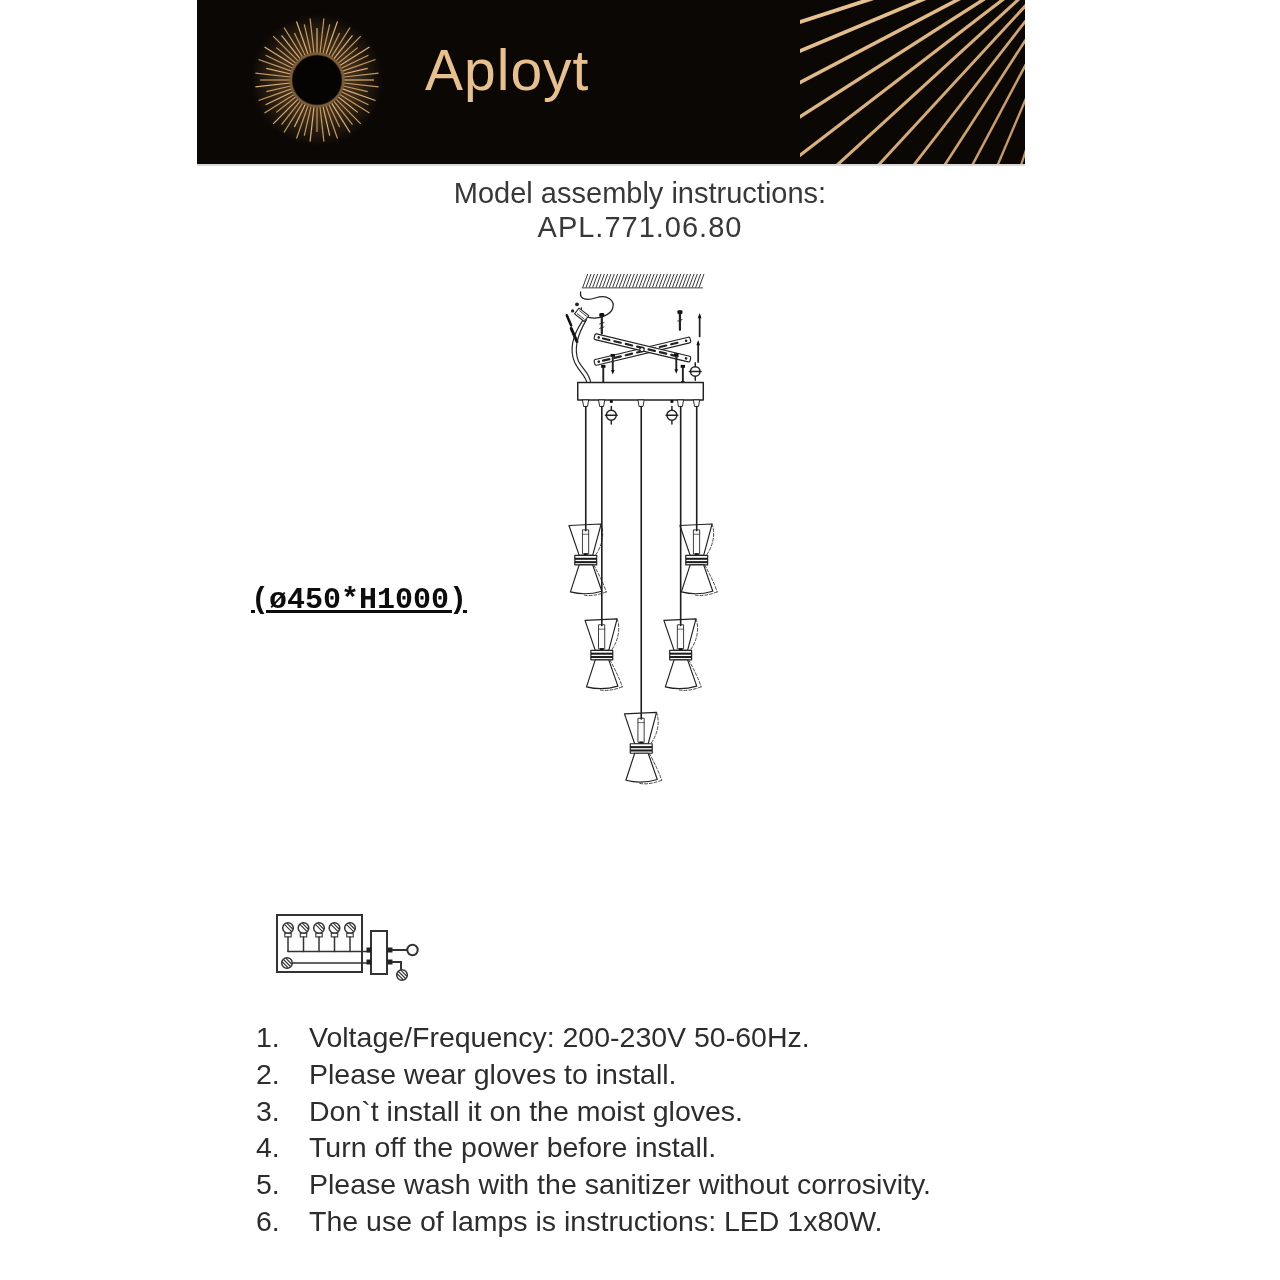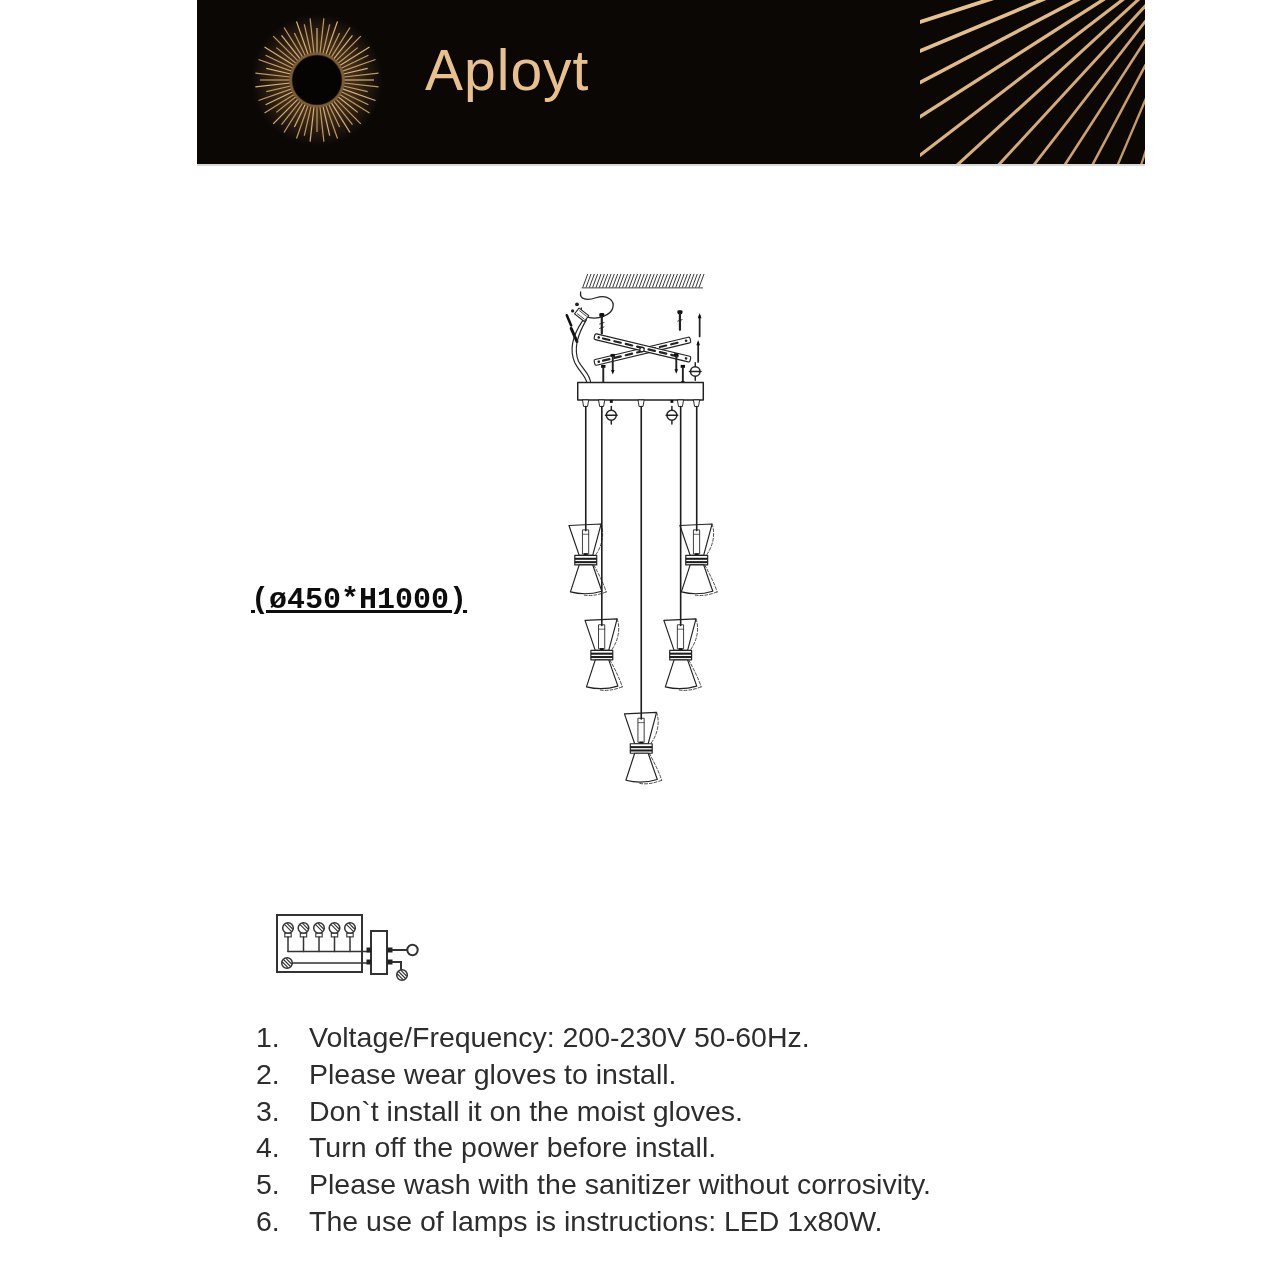--- a/index.html
+++ b/index.html
@@ -1,19 +1,19 @@
 <!DOCTYPE html>
 <html><head>
 <meta charset="utf-8">
 <style>
   html,body{margin:0;padding:0;background:#ffffff;}
   .page{position:relative;width:1280px;height:1280px;background:#fff;overflow:hidden;
         font-family:"Liberation Sans",sans-serif;color:#2e2e2e;}
   
-  .banner{position:absolute;left:197px;top:0;width:948px;height:164px;background:#0a0705;
+  .banner{position:absolute;left:197px;top:0;width:828px;height:164px;background:#0a0705;
           border-bottom:2px solid #d8d8d8;overflow:hidden;}
   .brand-word{position:absolute;left:228px;top:40px;font-size:57px;line-height:60px;
           color:#e8c08d;letter-spacing:1px;font-weight:400;}
   #starburst{position:absolute;left:40px;top:0;}
   #fan{position:absolute;right:0;top:0;}
   
   .title-block{position:absolute;left:0;top:176px;width:1280px;text-align:center;}
   .title-line{font-size:29px;line-height:34px;color:#383838;font-weight:500;}
   .model-line{font-size:29px;line-height:34px;color:#383838;font-weight:500;letter-spacing:1px;}
   
@@ -114,20 +114,24 @@
         <line x1="300" y1="-75" x2="-180.0" y2="363.3" stroke="rgb(216,174,121)" stroke-width="3.10"></line>
         <line x1="300" y1="-75" x2="-140.8" y2="402.7" stroke="rgb(213,170,116)" stroke-width="2.95"></line>
         <line x1="300" y1="-75" x2="-98.4" y2="438.6" stroke="rgb(210,166,111)" stroke-width="2.80"></line>
         <line x1="300" y1="-75" x2="-53.1" y2="470.8" stroke="rgb(207,162,106)" stroke-width="2.65"></line>
         <line x1="300" y1="-75" x2="-5.2" y2="498.9" stroke="rgb(204,158,102)" stroke-width="2.50"></line>
         <line x1="300" y1="-75" x2="45.0" y2="522.9" stroke="rgb(201,154,97)" stroke-width="2.35"></line>
         <line x1="300" y1="-75" x2="97.0" y2="542.5" stroke="rgb(198,150,92)" stroke-width="2.20"></line>
       </svg>
   </div>
 
+  <div class="title-block">
+    <div class="title-line">Model assembly instructions:</div>
+    <div class="model-line">APL.771.06.80</div>
+  </div>
 
   <div class="dim-label">(ø450*H1000)</div>
 
   <svg class="diagram-svg" width="300" height="730" viewBox="500 270 300 1000" stroke-linecap="round" stroke-linejoin="round">
     <defs>
       <g id="lamp-shape">
         <path d="M -23,2 L 21,0 L 9.5,43 L -9,43 Z" fill="#ffffff" stroke="#222" stroke-width="1.6"></path>
         <path d="M 21,0 C 26,14 22,31 13,43" fill="none" stroke="#333" stroke-width="1.2" stroke-dasharray="4 2.6"></path>
         <rect x="-4" y="8" width="8" height="33" fill="#fbfbfb" stroke="#333" stroke-width="1.3"></rect>
         <line x1="-4" y1="14" x2="4" y2="14" stroke="#333" stroke-width="1"></line>

